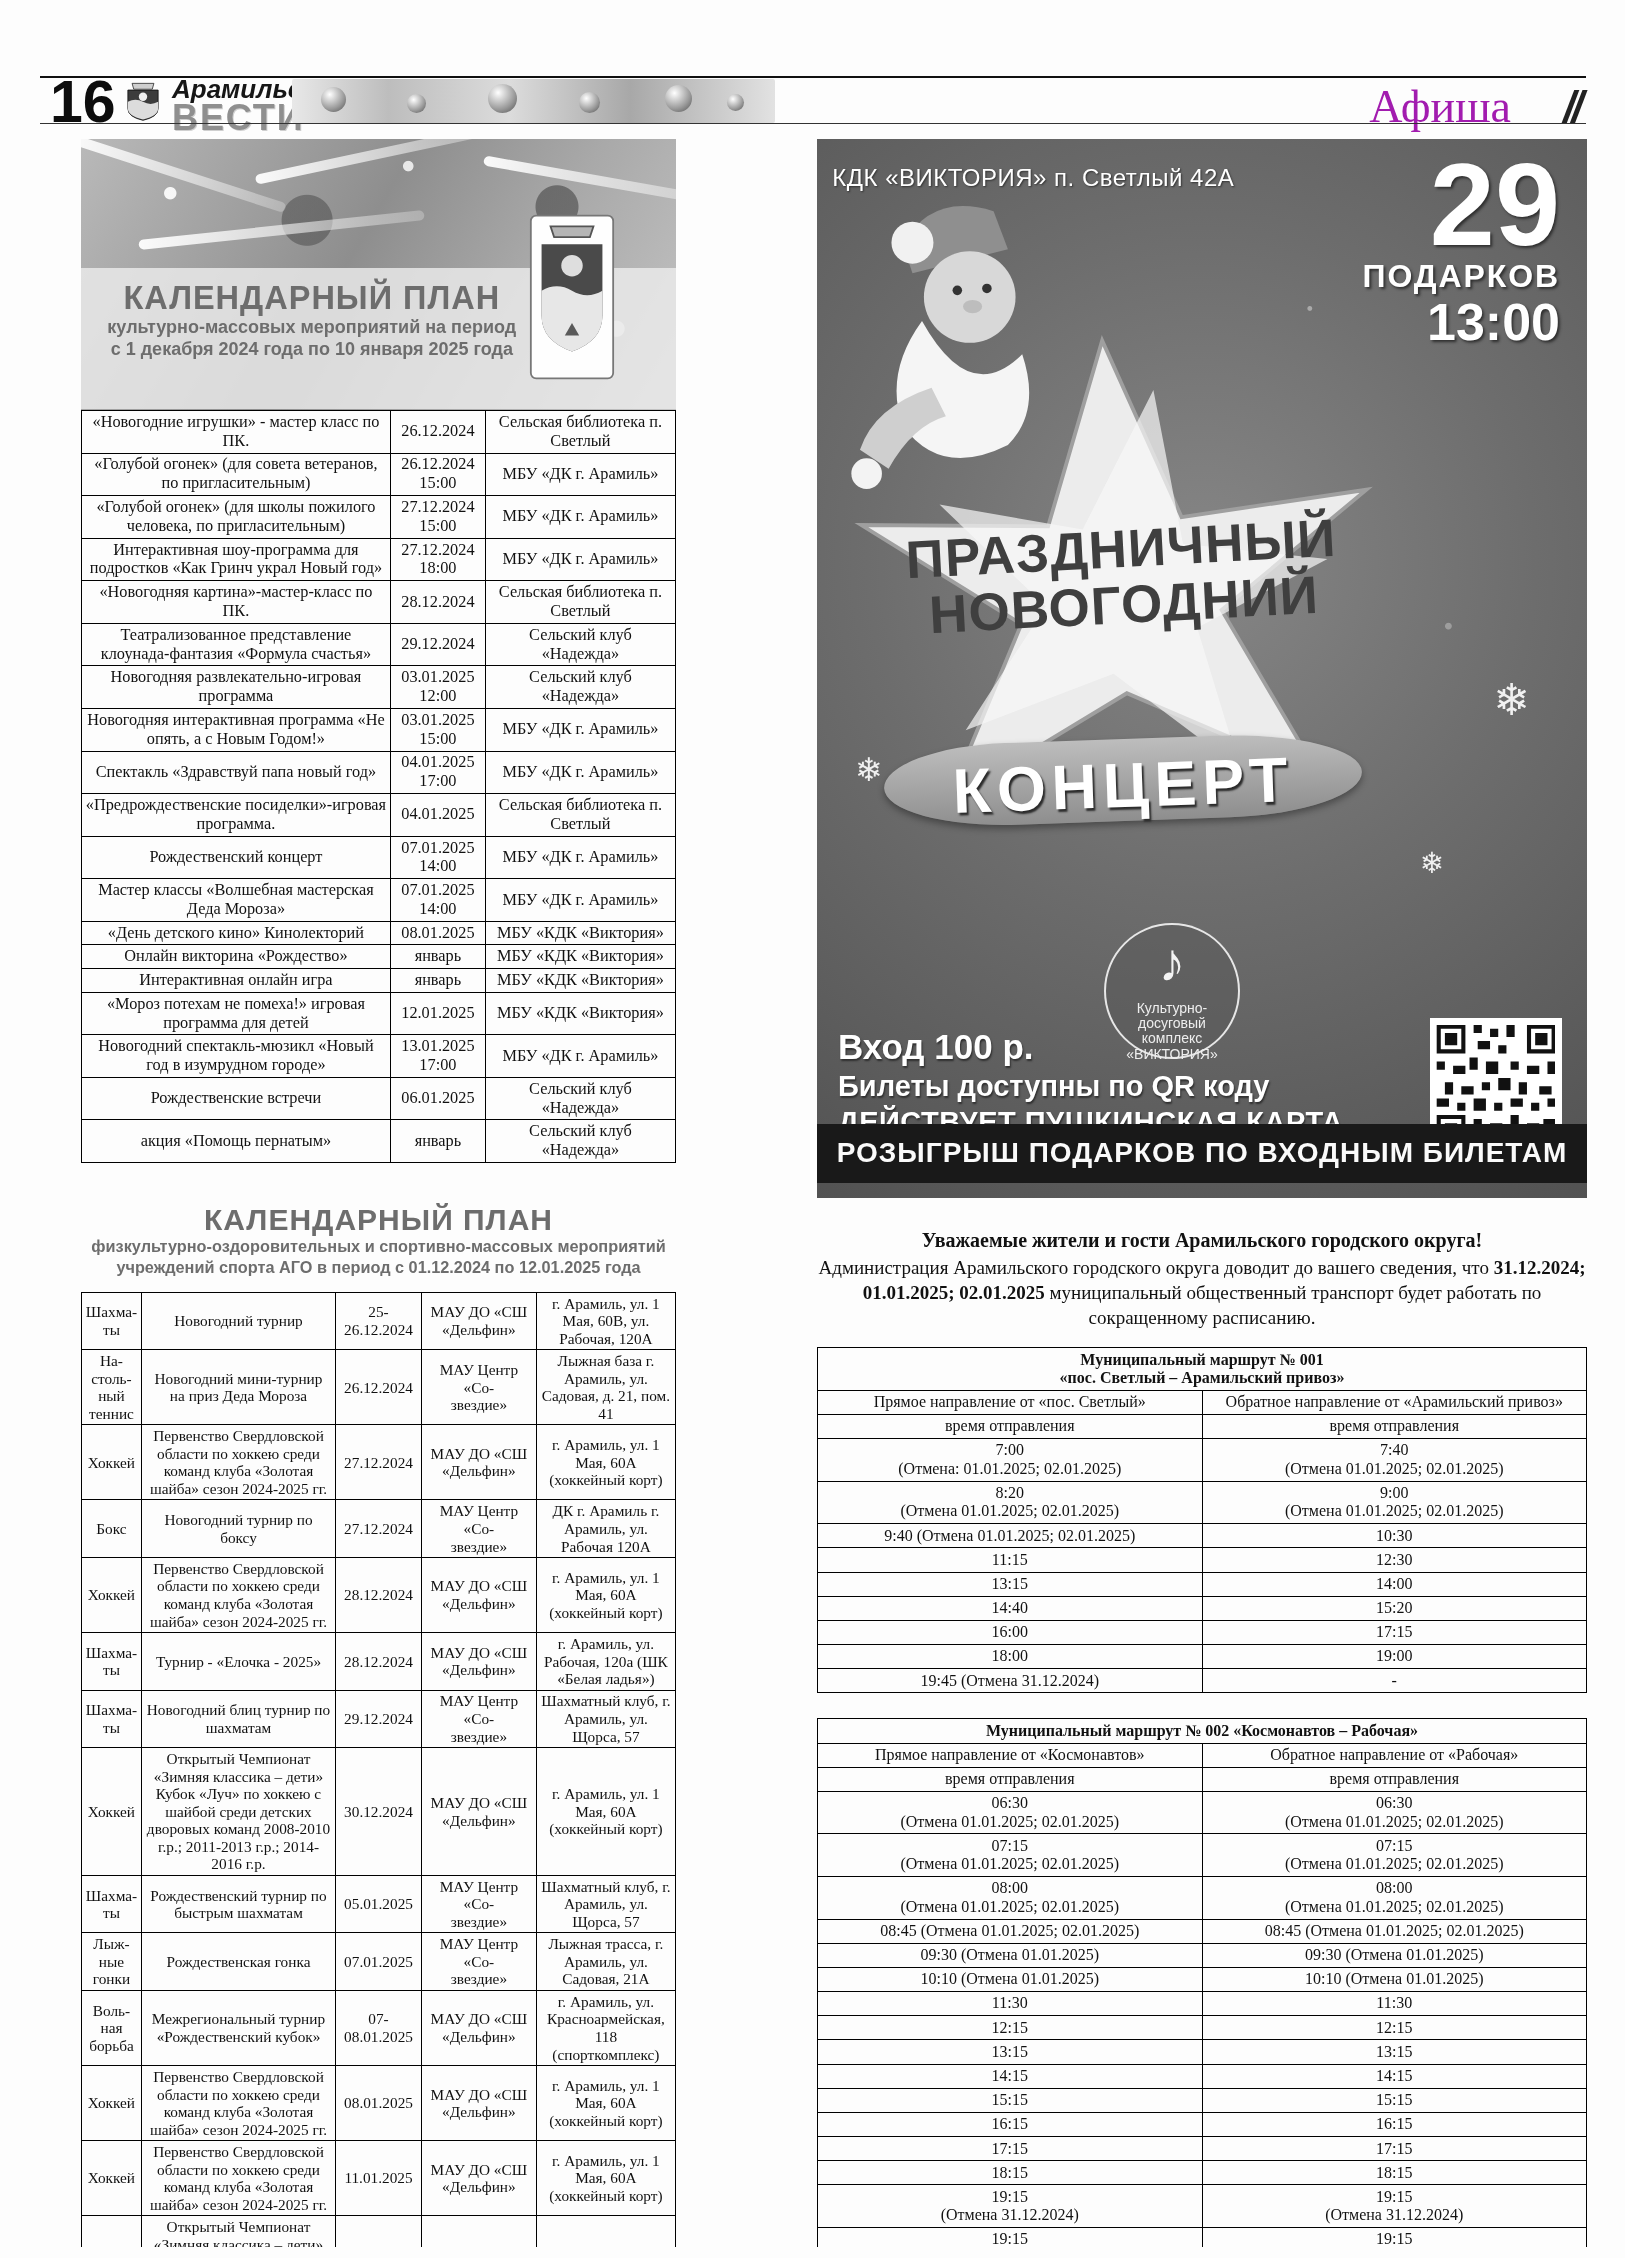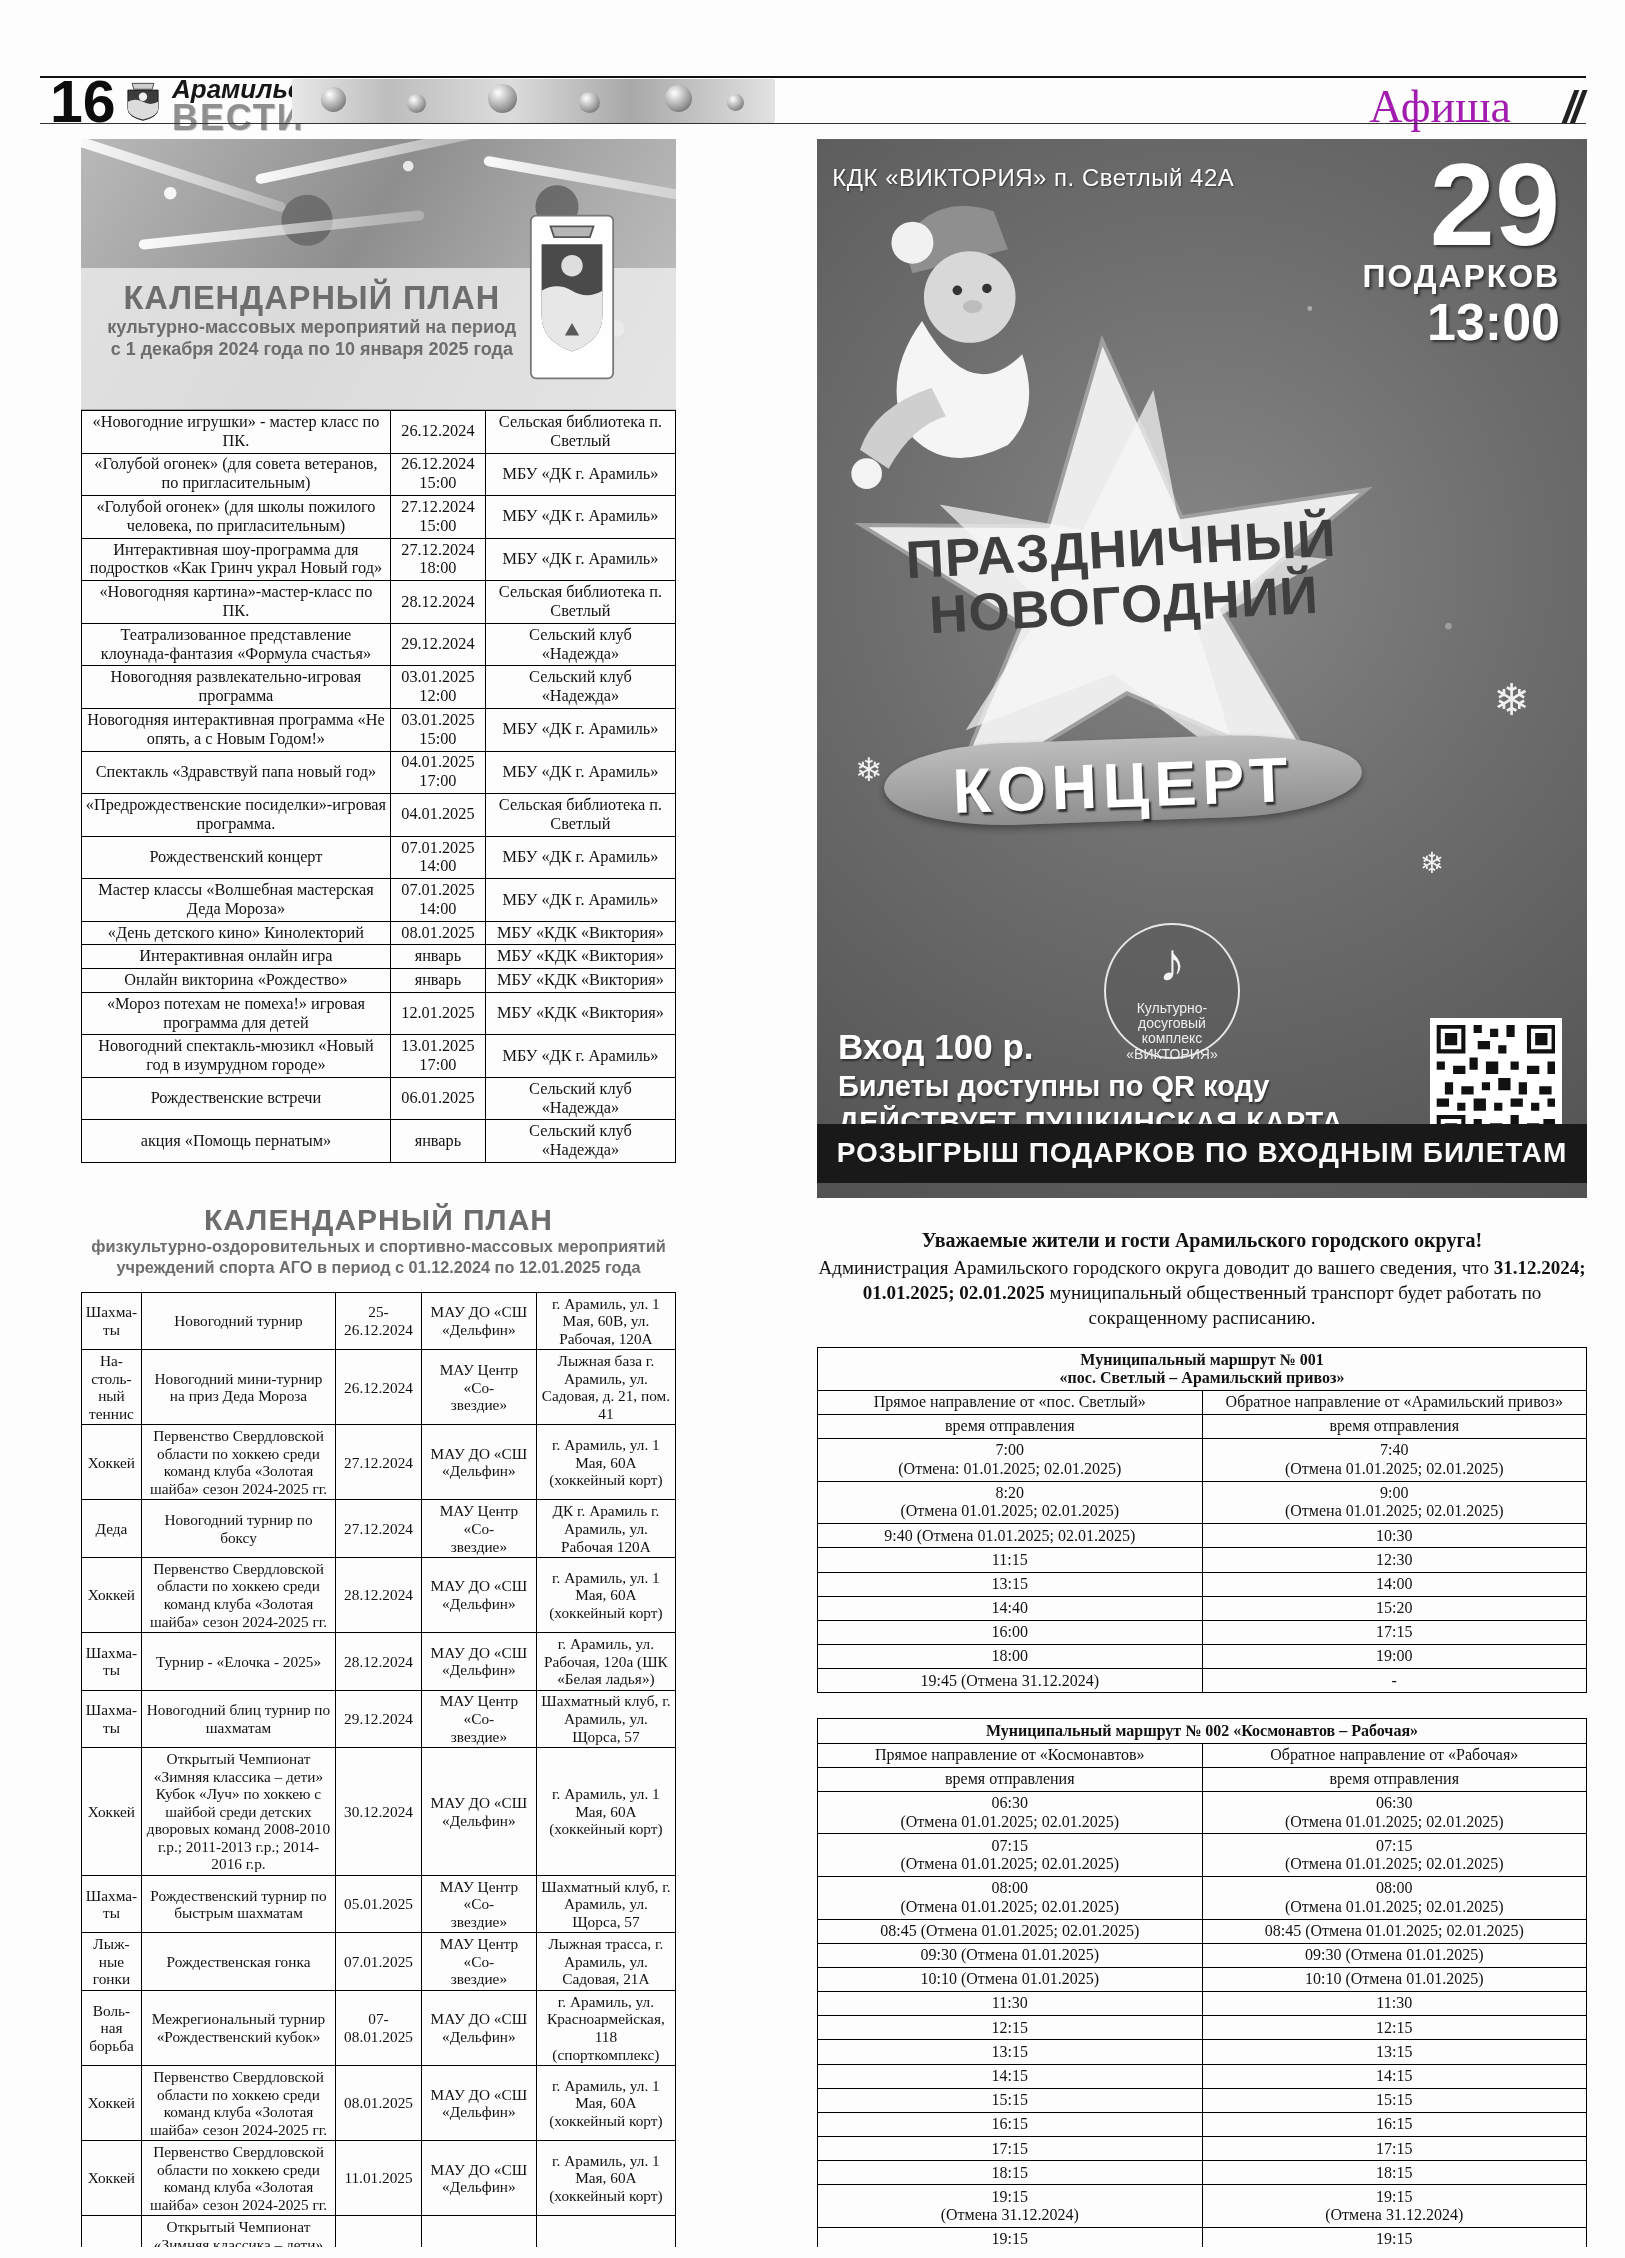--- a/index.html
+++ b/index.html
@@ -256,27 +256,27 @@
           <td class="vn">МБУ «ДК г. Арамиль»</td>
         </tr>
 
         <tr>
           <td class="ev">«День детского кино» Кинолекторий</td>
           <td class="dt prewrap">08.01.2025</td>
           <td class="vn">МБУ «КДК «Виктория»</td>
         </tr>
 
         <tr>
-          <td class="ev">Интерактивная онлайн игра</td>
+          <td class="ev">Онлайн викторина «Рождество»</td>
           <td class="dt prewrap">январь</td>
           <td class="vn">МБУ «КДК «Виктория»</td>
         </tr>
 
         <tr>
-          <td class="ev">Онлайн викторина «Рождество»</td>
+          <td class="ev">Интерактивная онлайн игра</td>
           <td class="dt prewrap">январь</td>
           <td class="vn">МБУ «КДК «Виктория»</td>
         </tr>
 
         <tr>
           <td class="ev">«Мороз потехам не помеха!» игровая программа для детей</td>
           <td class="dt prewrap">12.01.2025</td>
           <td class="vn">МБУ «КДК «Виктория»</td>
         </tr>
 
@@ -337,21 +337,21 @@
         <tr>
           <td class="c1 prewrap">Хоккей</td>
           <td class="c2">Первенство Свердловской области по хоккею среди команд клуба «Золотая шайба» сезон 2024-2025 гг.</td>
           <td class="c3 prewrap">27.12.2024</td>
           <td class="c4 prewrap">МАУ ДО «СШ
 «Дельфин»</td>
           <td class="c5">г. Арамиль, ул. 1 Мая, 60А (хоккейный корт)</td>
         </tr>
 
         <tr>
-          <td class="c1 prewrap">Деда</td>
+          <td class="c1 prewrap">Бокс</td>
           <td class="c2">Новогодний турнир по боксу</td>
           <td class="c3 prewrap">27.12.2024</td>
           <td class="c4 prewrap">МАУ Центр «Со-
 звездие»</td>
           <td class="c5">ДК г. Арамиль г. Арамиль, ул. Рабочая 120А</td>
         </tr>
 
         <tr>
           <td class="c1 prewrap">Хоккей</td>
           <td class="c2">Первенство Свердловской области по хоккею среди команд клуба «Золотая шайба» сезон 2024-2025 гг.</td>

